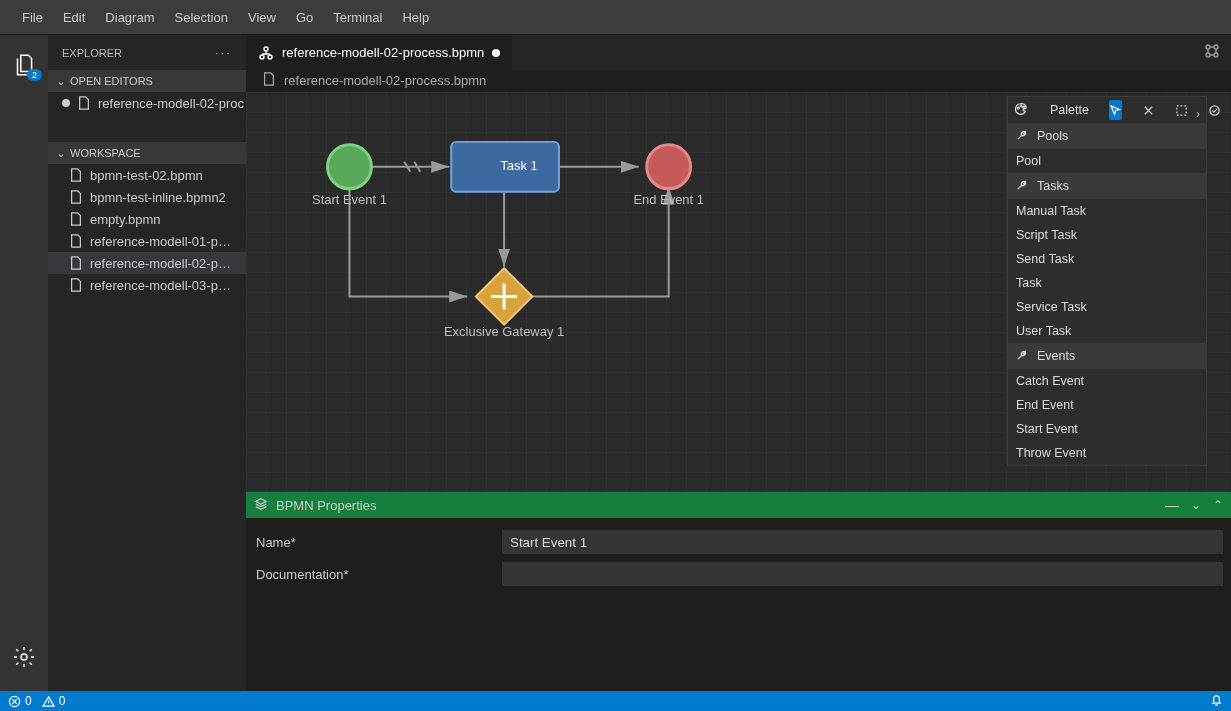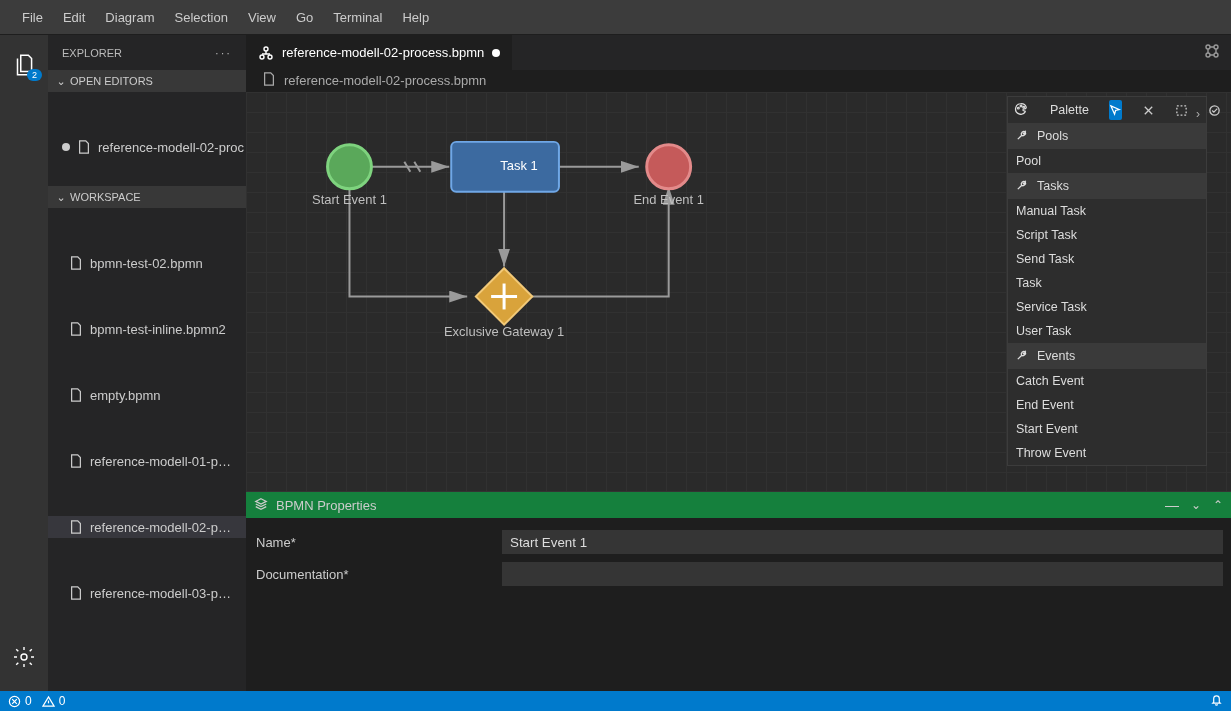--- a/index.html
+++ b/index.html
@@ -94,21 +94,20 @@
     .section-header .twisty {
       width: 18px; display: flex; justify-content: center;
     }
     .tree-item {
       height: 22px;
       display: flex; align-items: center;
       padding-left: 20px;
       color: #ccc;
       white-space: nowrap; overflow: hidden; text-overflow: ellipsis;
       cursor: default;
-      margin-top: 44px;
     }
     .tree-item.selected { background: #37373d; }
     .tree-item .file-icon { width: 16px; height:16px; margin-right: 6px; flex: none; display:flex; align-items:center; justify-content:center;}
     .tree-item .dirty-dot {
       width: 8px; height: 8px; border-radius: 50%;
       background: #ccc; margin-right: 6px; margin-left: -6px; flex:none;
     }
     .file-svg { width:14px; height:14px; }
 
     

